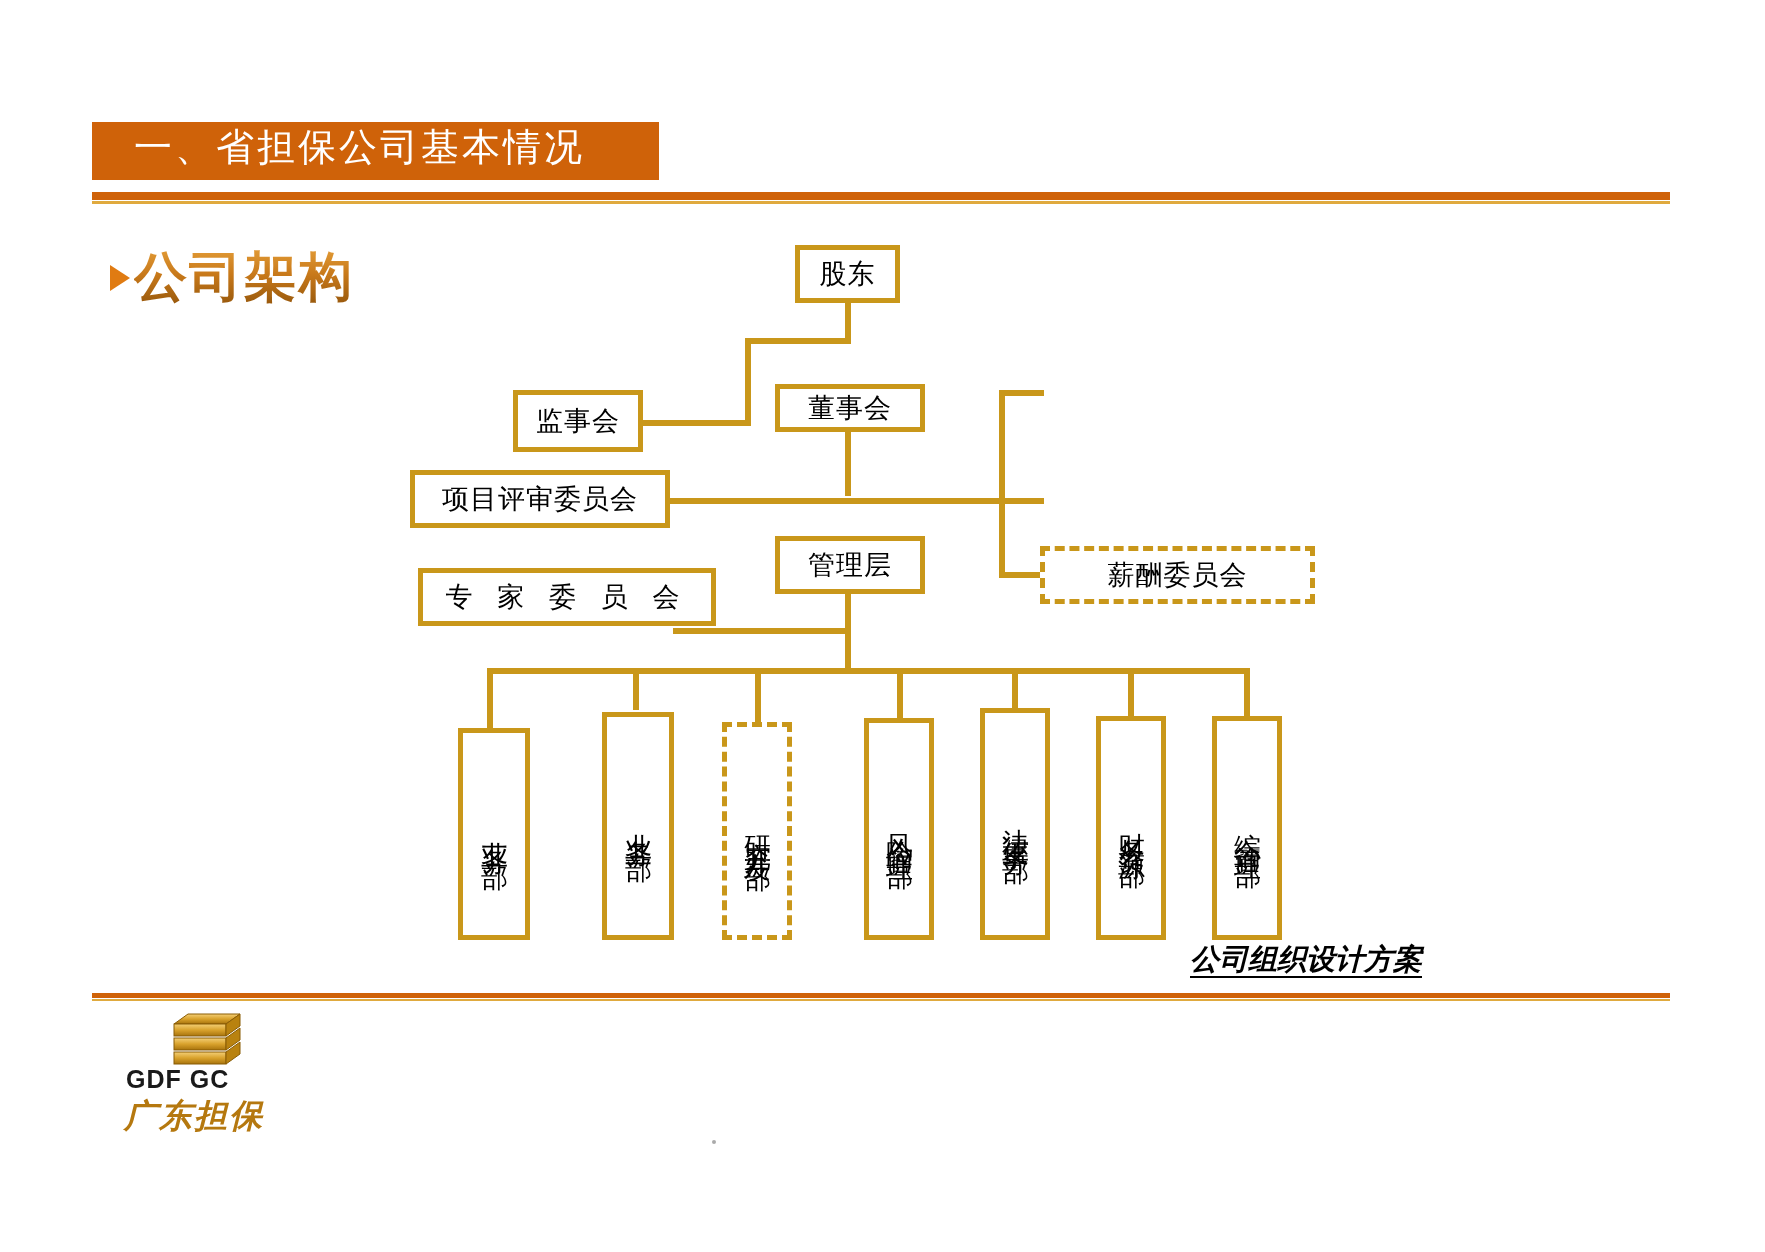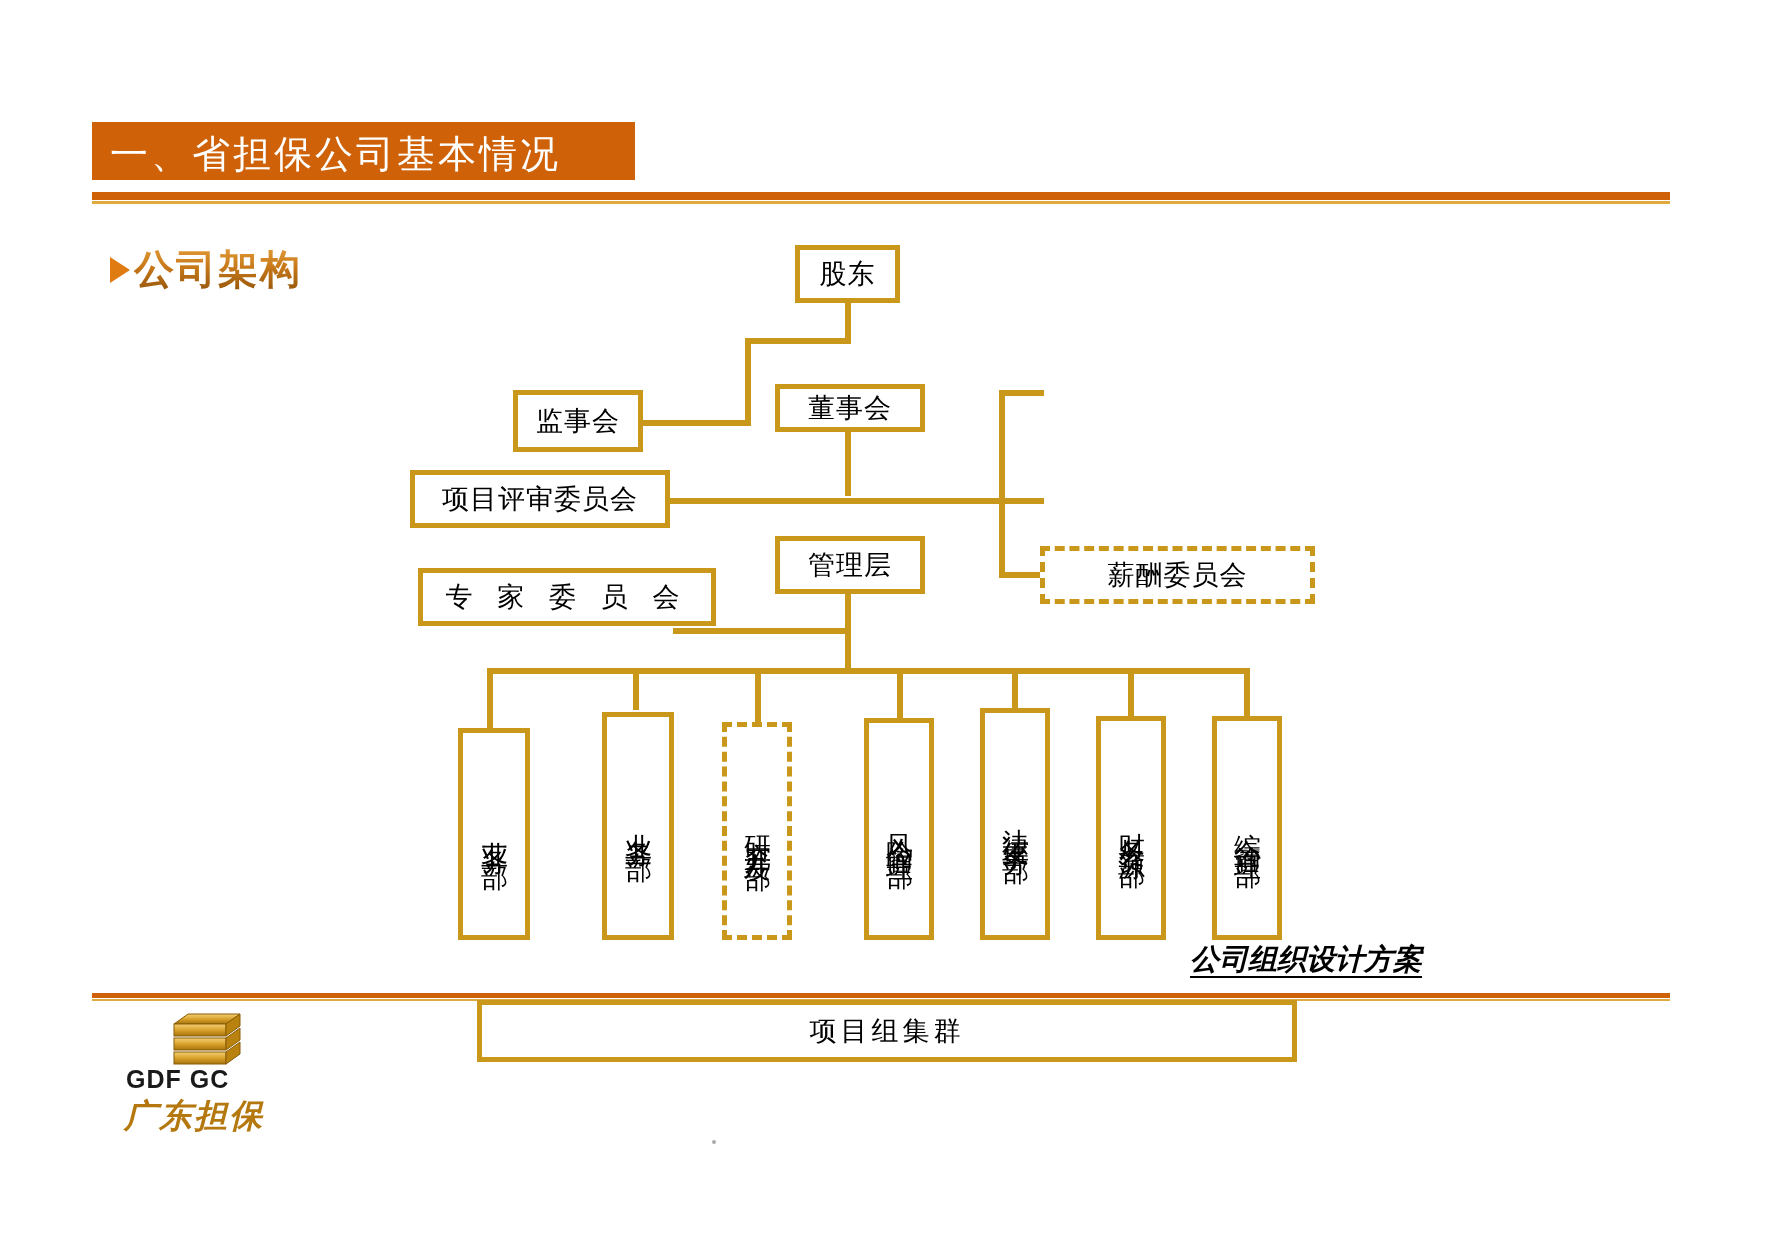--- a/index.html
+++ b/index.html
@@ -9,21 +9,21 @@
     font-family:"Liberation Serif","DejaVu Serif",serif;
     position:relative;
     overflow:hidden;
   }
   .slide{position:absolute;inset:0;}
 
   
   #title-banner{
     position:absolute;left:92px;top:122px;width:543px;height:58px;
     background:#cf6209;
-    display:flex;align-items:flex-end;
+    display:flex;align-items:flex-start;padding-left:24px;
   }
   #title-banner .t{
     color:#ffffff;font-size:38px;letter-spacing:3px;
     padding-left:18px;font-weight:400;
     font-family:"Liberation Serif","DejaVu Serif",serif;
     white-space:nowrap;
   }
   #title-rule{
     position:absolute;left:92px;top:192px;width:1578px;height:8px;
     background:#cf6209;
@@ -39,21 +39,21 @@
     display:flex;align-items:center;gap:2px;
   }
   #subtitle .arrow{
     width:0;height:0;
     border-top:13px solid transparent;
     border-bottom:13px solid transparent;
     border-left:20px solid #e07b12;
     margin-right:2px;
   }
   #subtitle .st{
-    font-size:40px;letter-spacing:2px;font-weight:700;
+    font-size:53px;letter-spacing:2px;font-weight:700;
     background:linear-gradient(180deg,#e8a33d 0%,#c8791a 45%,#8a4f08 100%);
     -webkit-background-clip:text;background-clip:text;
     -webkit-text-fill-color:transparent;color:#b06a12;
     font-family:"Liberation Serif","DejaVu Serif",serif;
     white-space:nowrap;
   }
 
   
   #chart{position:absolute;left:0;top:0;width:1765px;height:1252px;}
   .box{
@@ -209,23 +209,20 @@
     </div>
 
     <div class="box vert" style="left:1096px;top:716px;width:70px;height:224px;">
       <span class="lbl">财务资源部</span>
     </div>
 
     <div class="box vert" style="left:1212px;top:716px;width:70px;height:224px;">
       <span class="lbl">综合管理部</span>
     </div>
 
-    <div class="box" style="left:477px;top:1000px;width:820px;height:62px;">
-      <span class="lbl" style="letter-spacing:4px;">项目组集群</span>
-    </div>
 
   </div>
 
   <div id="footer-note">公司组织设计方案</div>
   <div id="footer-rule"></div>
   <div id="footer-rule2"></div>
   <div class="dot" style="left:712px;top:1140px;"></div>
 
   <div id="logo">
     <span class="mark">

